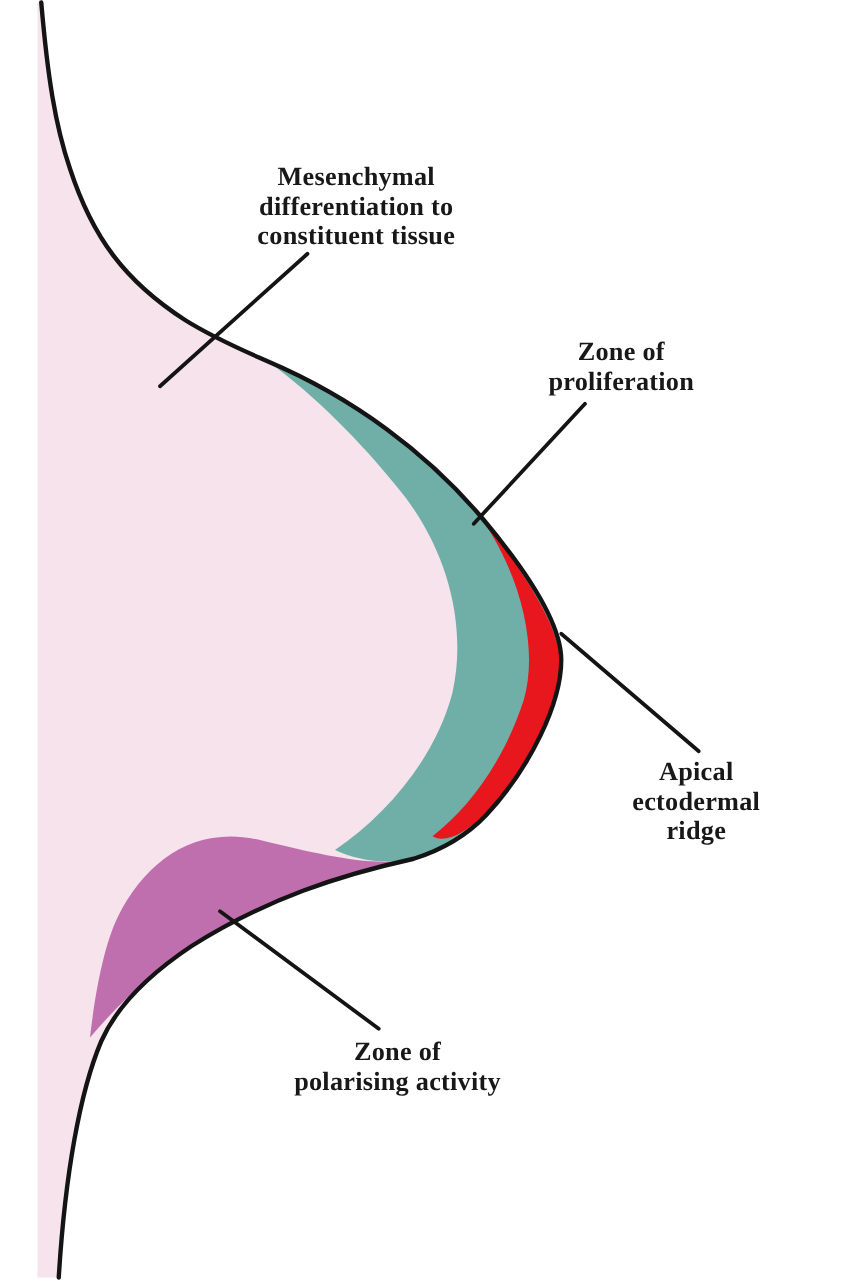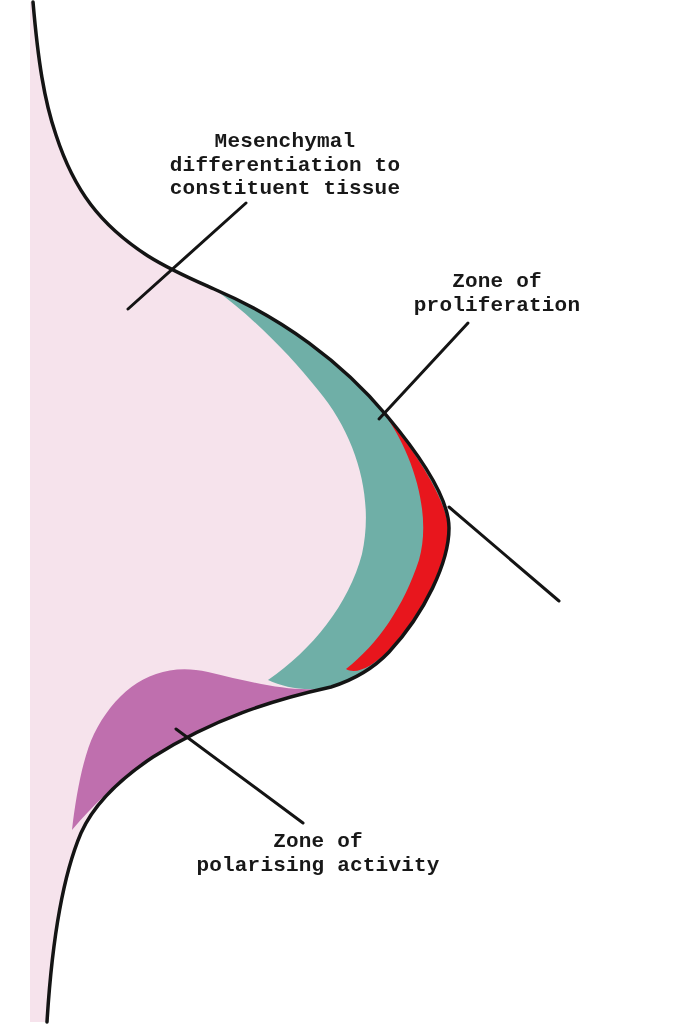--- a/index.html
+++ b/index.html
@@ -2,21 +2,21 @@
 <html><head>
 <meta charset="utf-8">
 <style>
   html, body { margin: 0; padding: 0; background: #ffffff; }
   .canvas {
     position: relative;
     width: 664px;
     height: 1024px;
     background: #ffffff;
     overflow: hidden;
-    font-family: Liberation Mono, monospace;
+    font-family: Liberation Serif, serif;
   }
   .diagram-svg {
     position: absolute;
     left: 0; top: 0;
     width: 680px; height: 1024px;
   }
   .label {
     position: absolute;
     transform: translateX(-50%);
     text-align: center;
@@ -94,17 +94,19 @@
     <line stroke-width="3" stroke-linecap="round" x1="176" y1="729" x2="303" y2="823" stroke="#141414"></line>
   </svg>
 
   <div class="label label-mesenchymal">Mesenchymal
 differentiation to
 constituent tissue</div>
 
   <div class="label label-proliferation">Zone of
 proliferation</div>
 
+  <div class="label label-aer">Apical ectodermal
+ridge</div>
 
   <div class="label label-zpa">Zone of
 polarising activity</div>
 
 </div>
 
 </body></html>

